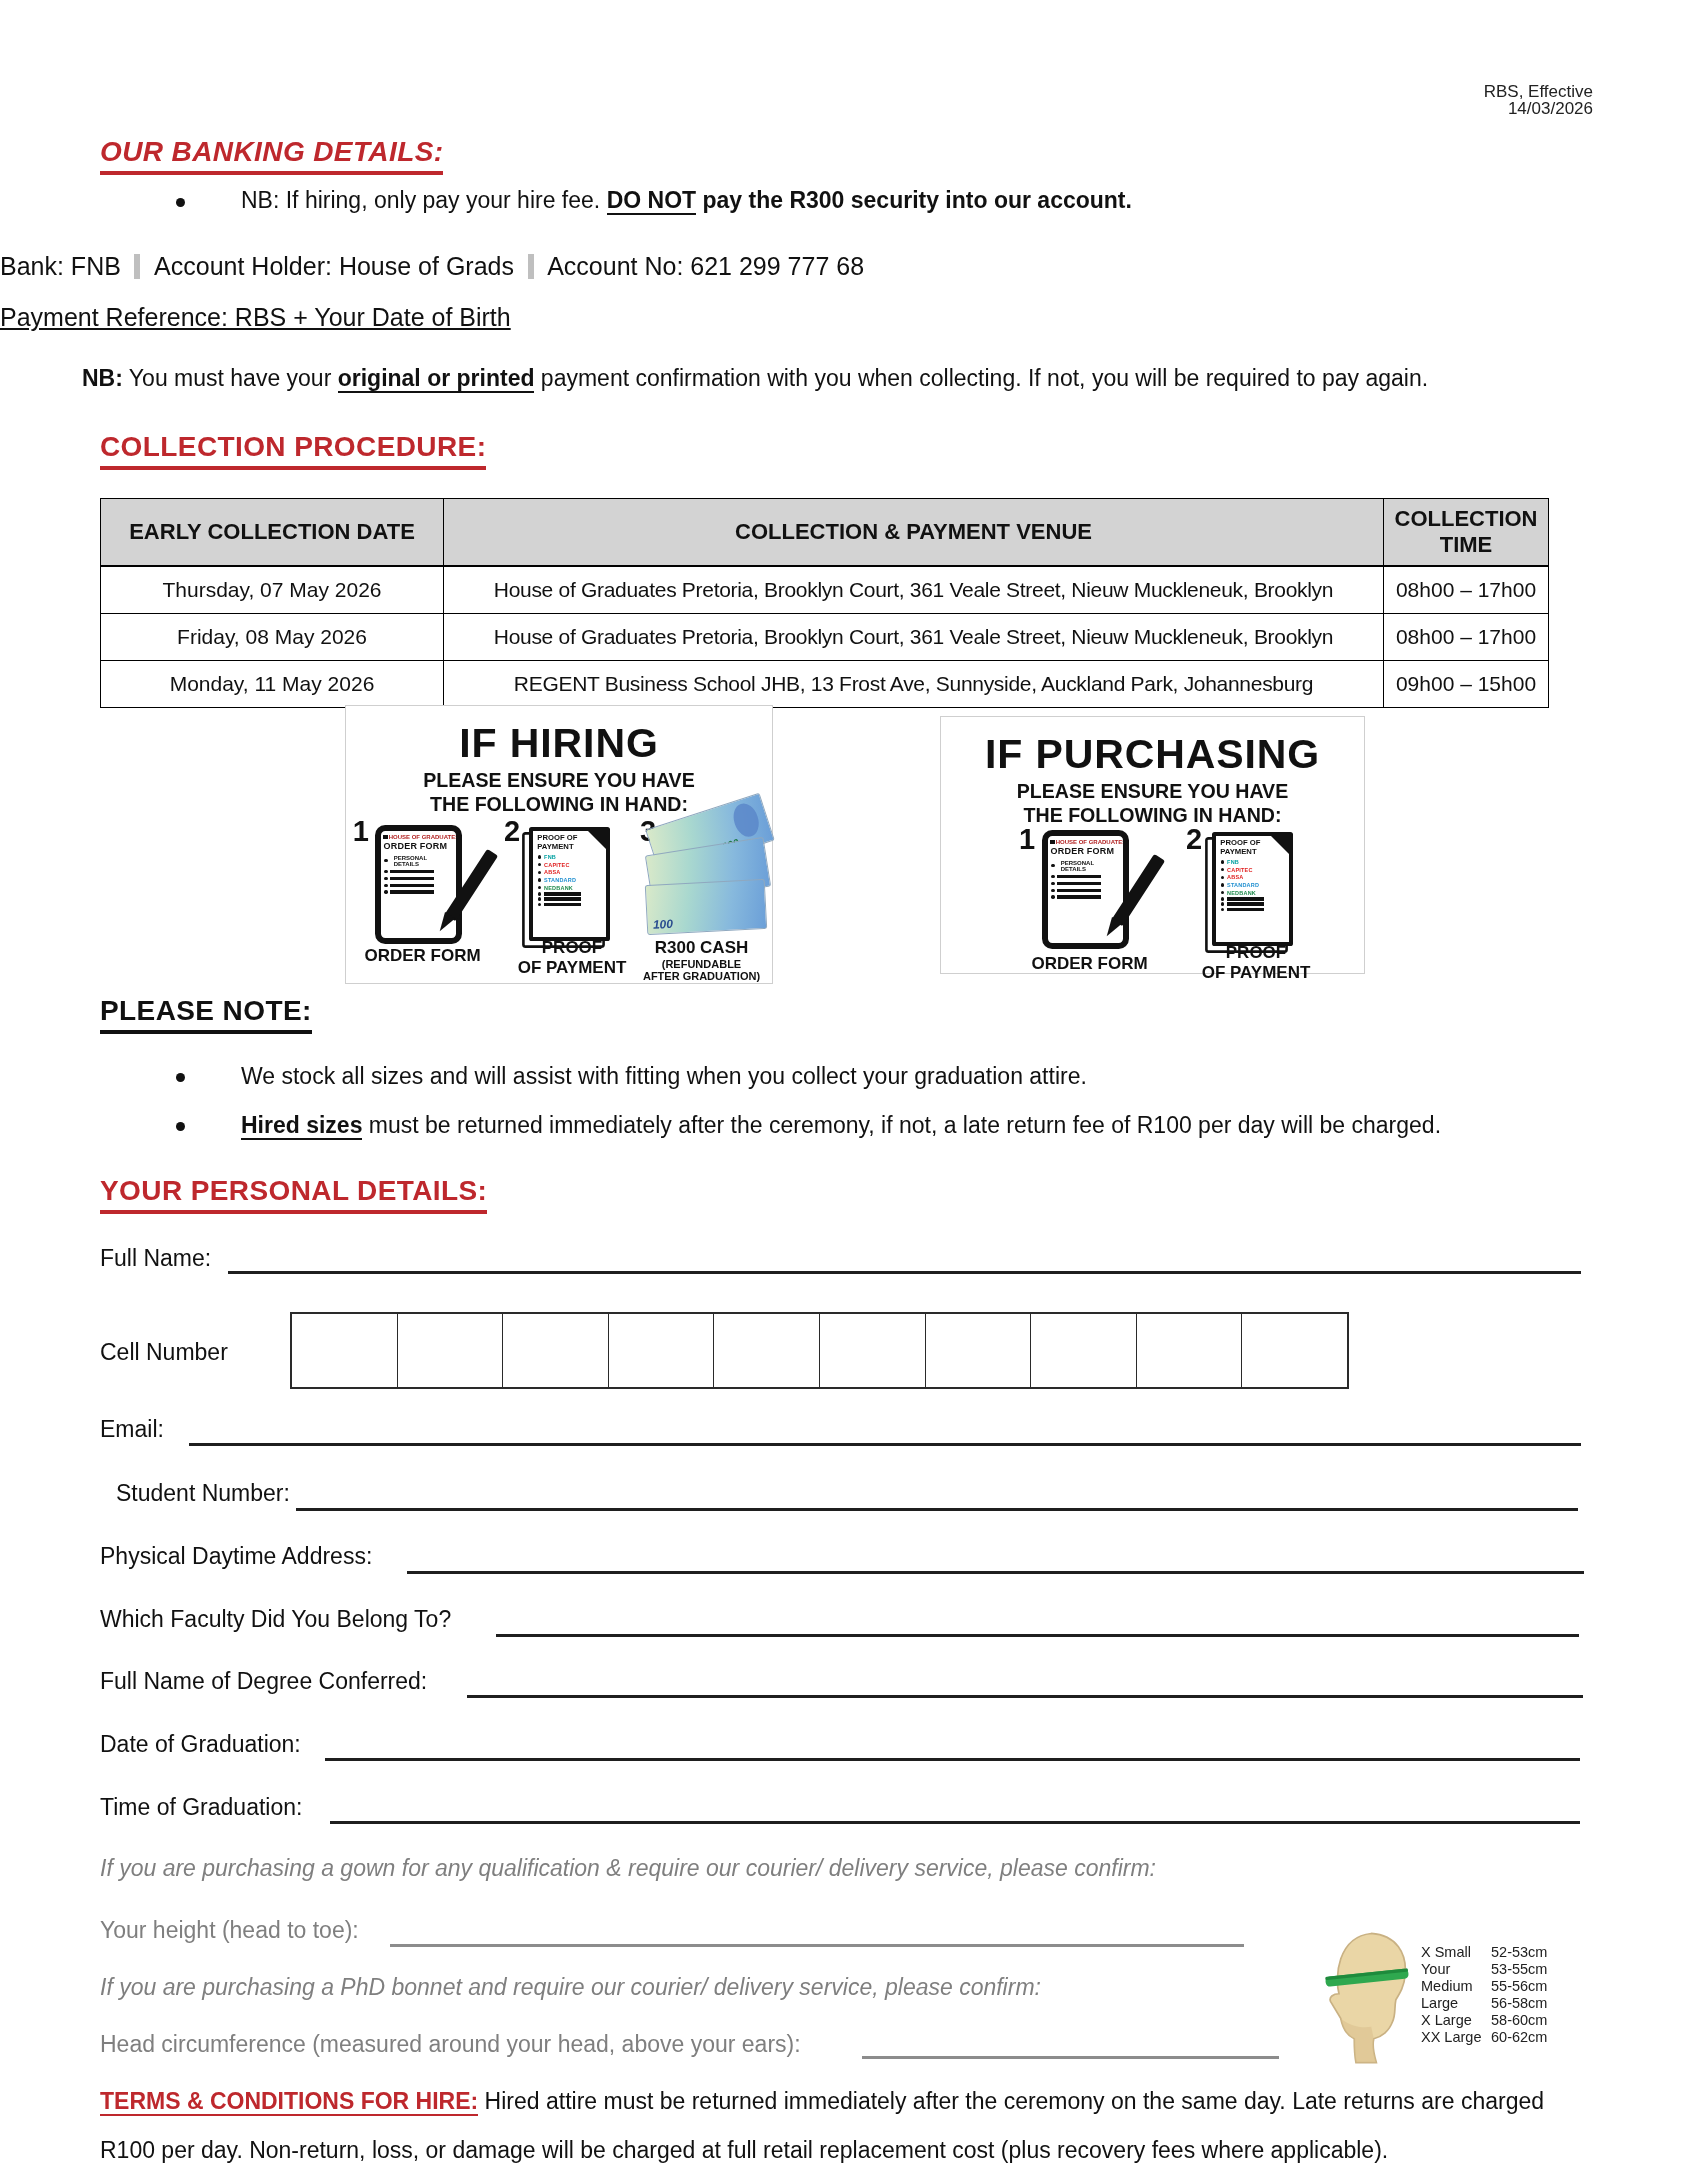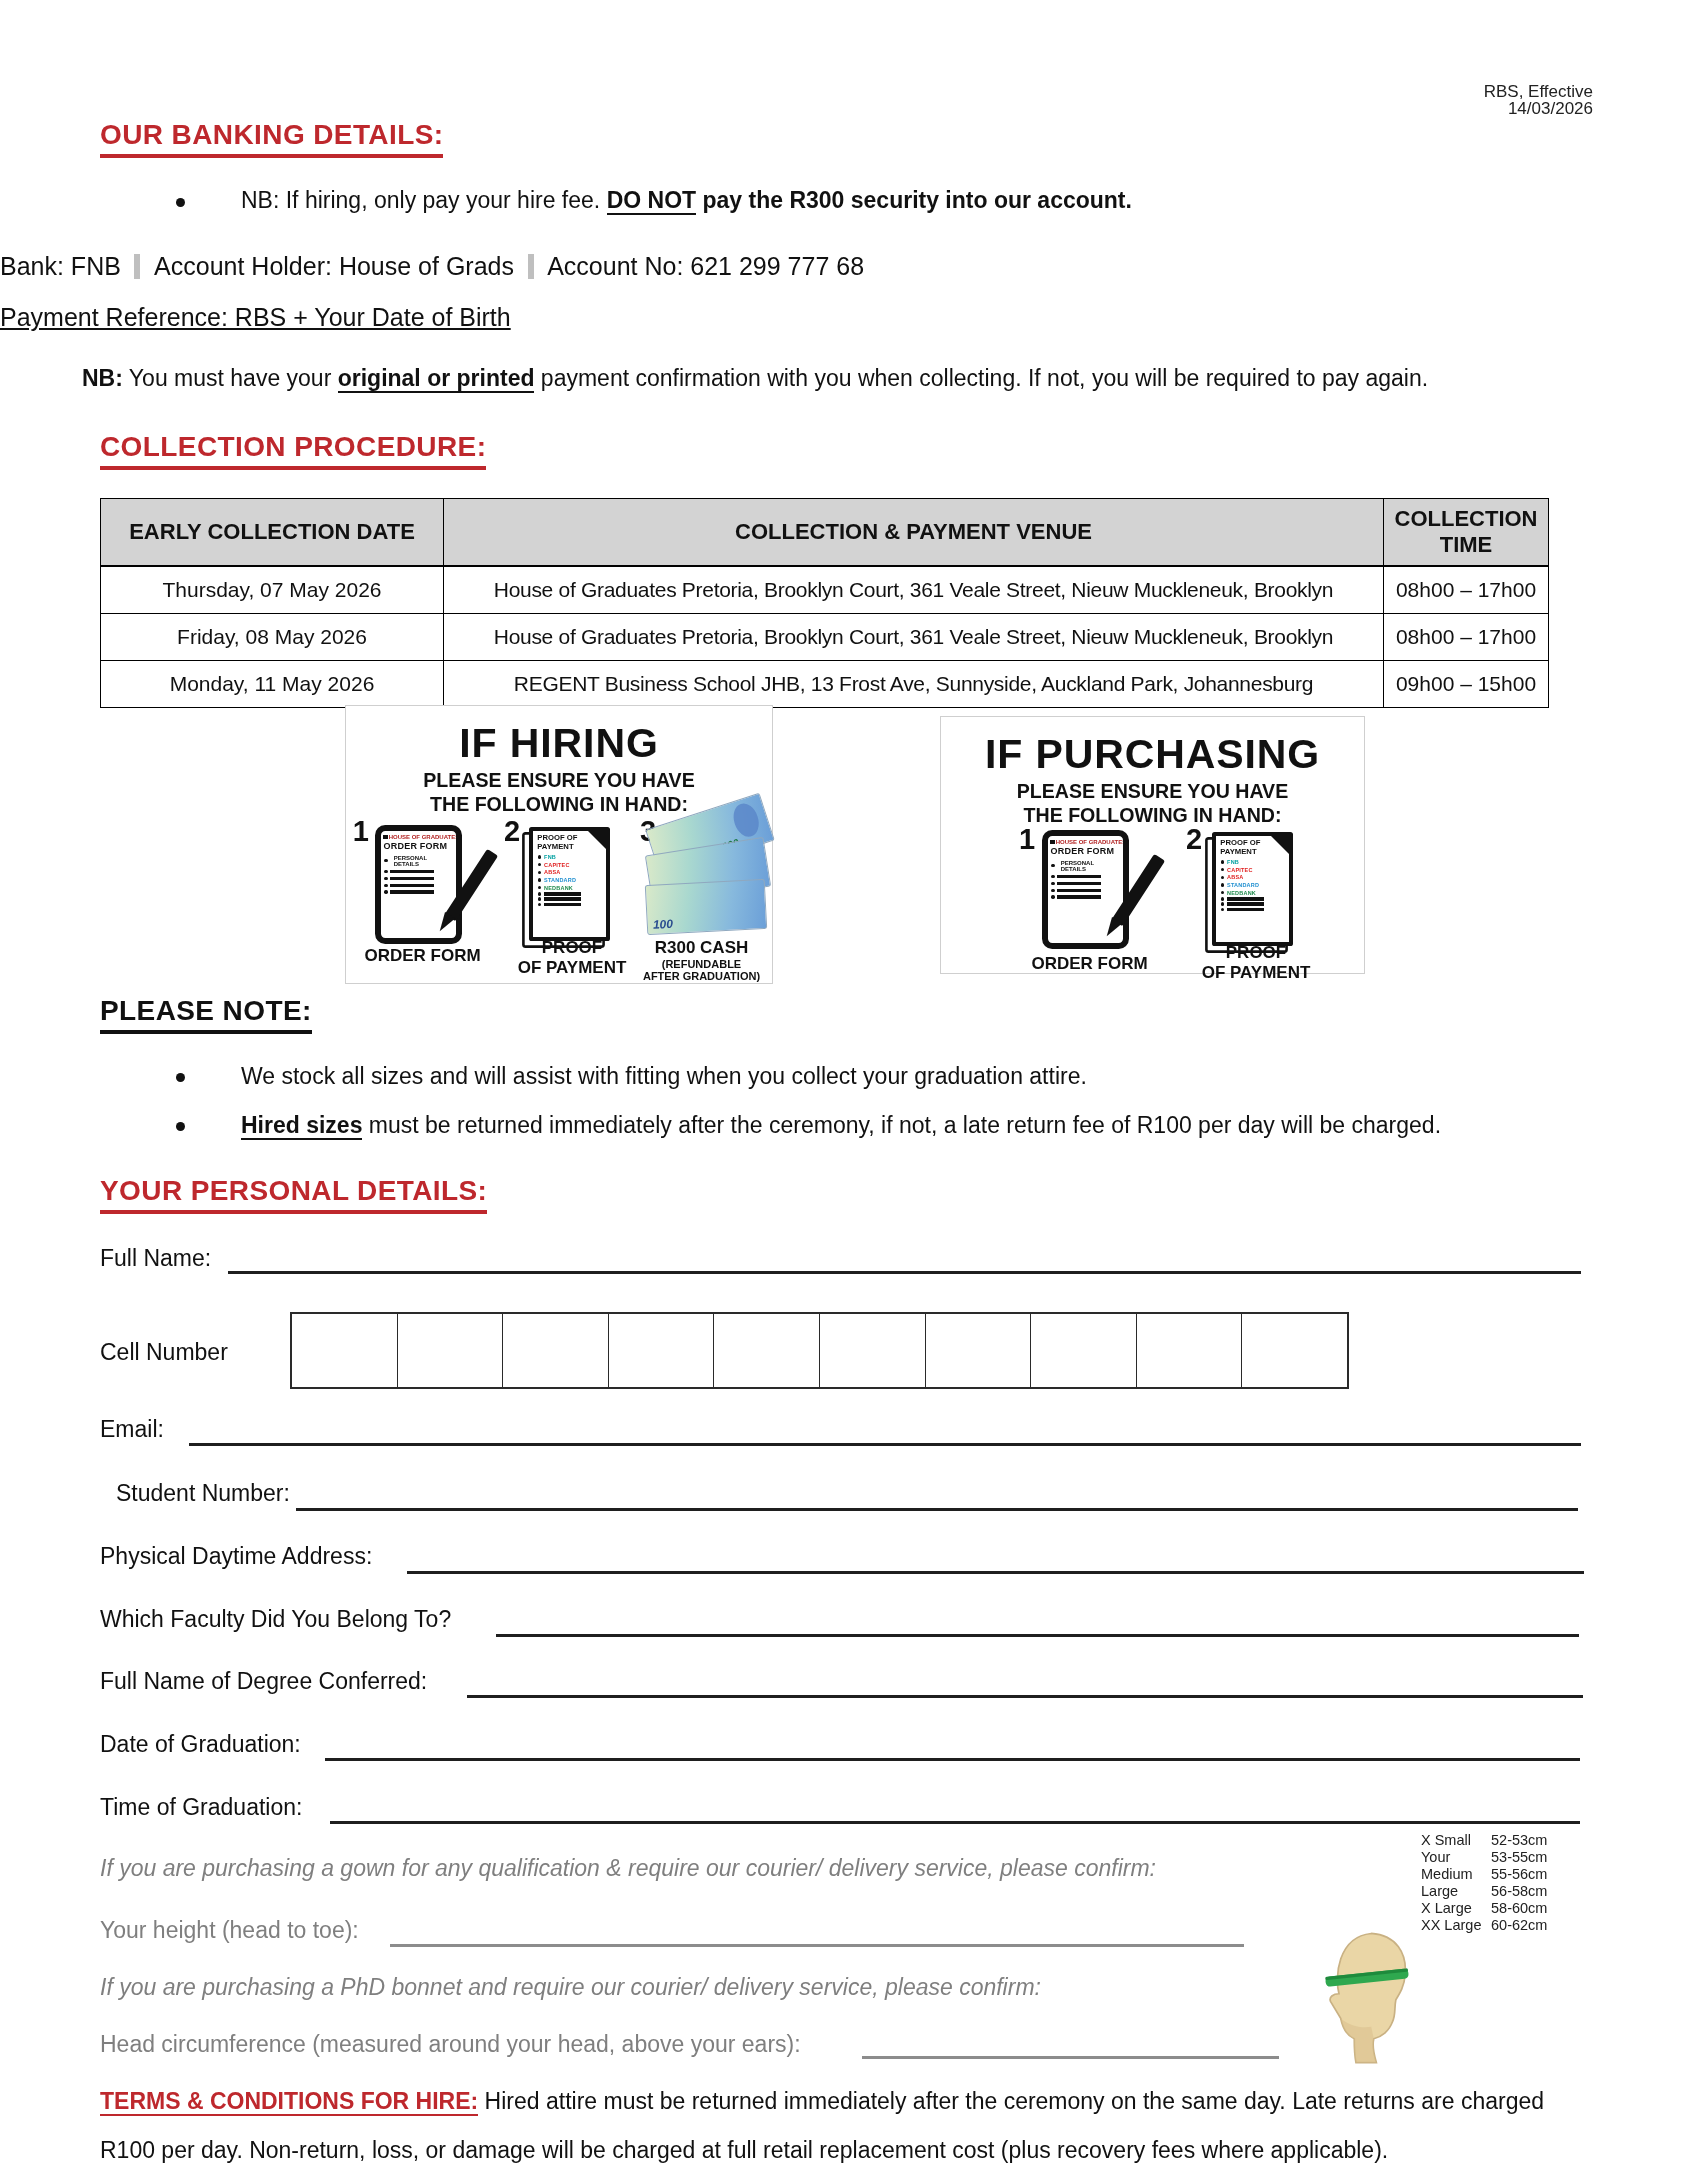--- a/index.html
+++ b/index.html
@@ -85,21 +85,21 @@
 </head>
 <body>
 
 <div id="page">
 
   <div class="abs meta" style="right:92px;top:83px;">
     <div>RBS, Effective</div>
     <div>14/03/2026</div>
   </div>
 
-  <div class="abs" style="left:100px;top:119px;">
+  <div class="abs" style="left:100px;top:136px;font-style:italic;">
     <span class="h-red">OUR BANKING DETAILS:</span>
   </div>
 
   <span class="bullet-dot" style="left:176px;top:198px;"></span>
   <div class="abs body-text" style="left:241px;top:187px;">
     <span>NB: If hiring, only pay your hire fee. </span><span class="emph-u">DO NOT</span><span class="bold"> pay the R300 security into our account.</span>
   </div>
 
   <div class="abs center-line" style="left:0;top:252px;">
     <span>Bank: FNB</span><span class="sep-bar"></span><span>Account Holder: House of Grads</span><span class="sep-bar"></span><span>Account No: 621 299 777 68</span>
@@ -376,21 +376,21 @@
   <div class="fline gray" style="left:862px;top:2056px;width:417px;"></div>
 
   <div class="abs" style="left:1322px;top:1930px;">
     <svg width="90" height="136" viewBox="0 0 106 160">
       <path d="M58 4 C 88 6 100 28 98 52 C 97 66 92 74 87 82 C 85 92 87 100 83 108 C 79 119 70 126 61 128 C 59 136 61 146 64 156 L 40 156 C 38 146 38 136 38 128 C 29 124 24 114 22 104 L 10 84 C 8 79 13 75 20 75 C 15 56 18 8 58 4 Z" fill="#EAD6A6" stroke="#C9B183" stroke-width="2"></path>
       <path d="M22 104 C 32 112 44 116 58 114 L 61 128 C 59 136 61 146 64 156 L 40 156 C 38 146 38 136 38 128 C 29 124 24 114 22 104 Z" fill="#D9C08C" opacity="0.55"></path>
       <rect x="4" y="50" width="98" height="12" rx="5" fill="#2FA84F" transform="rotate(-6 53 56)"></rect>
       <rect x="4" y="50" width="98" height="4" rx="2" fill="#1E8A3C" transform="rotate(-6 53 56)"></rect>
     </svg>
   </div>
-  <div class="abs" style="left:1421px;top:1832px;">
+  <div class="abs" style="left:1421px;top:1944px;">
     <div class="sc-row">
         <span class="sc-size">X Small</span>
         <span class="sc-range">52-53cm</span>
       </div>
     <div class="sc-row">
         <span class="sc-size">Your</span>
         <span class="sc-range">53-55cm</span>
       </div>
     <div class="sc-row">
         <span class="sc-size">Medium</span>

